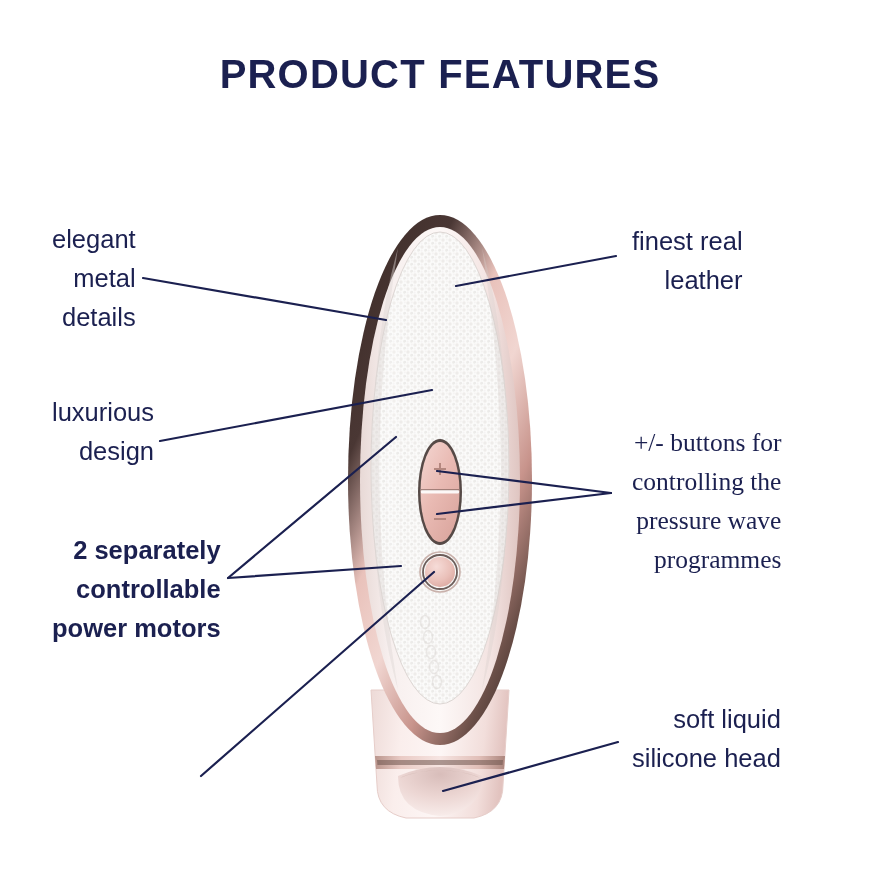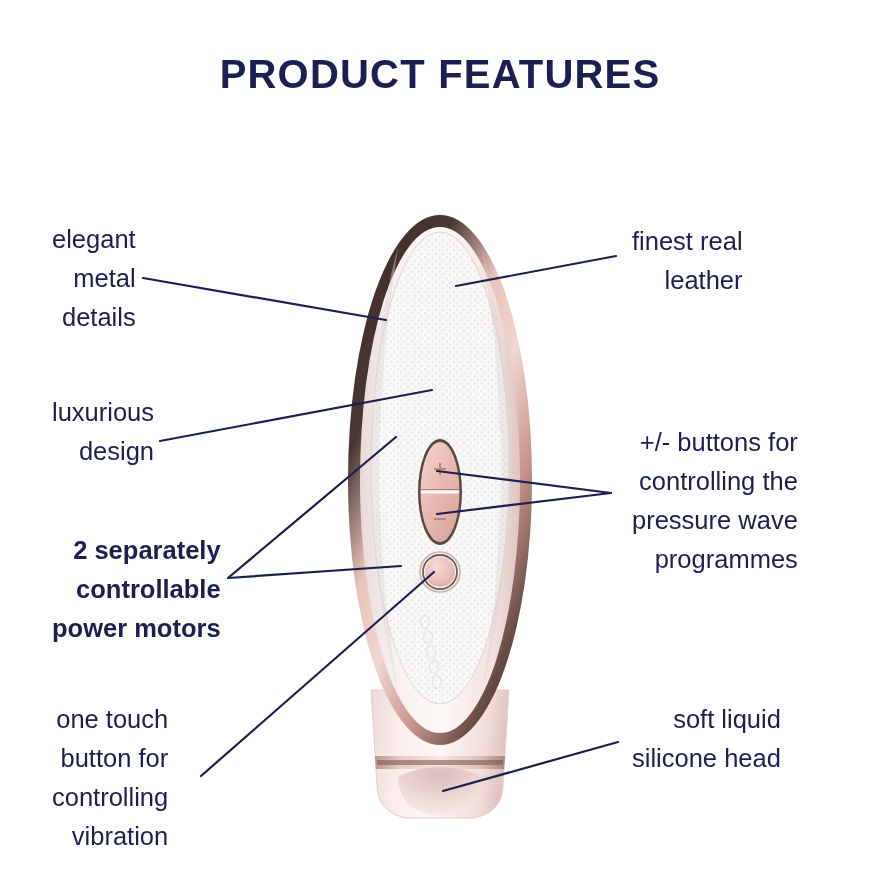--- a/index.html
+++ b/index.html
@@ -44,21 +44,21 @@
     font-weight: normal;
   }
   .callout.left  { text-align: right; }
   .callout.right { text-align: right; }
 
   #callout-elegant-metal-details { left: 52px;  top: 220px; }
   #callout-luxurious-design      { left: 52px;  top: 393px; }
   #callout-power-motors          { left: 52px;  top: 531px; font-weight: bold; }
   #callout-one-touch-button      { left: 52px;  top: 700px; }
   #callout-finest-leather        { left: 632px; top: 222px; }
-  #callout-plus-minus            { left: 632px; top: 423px; }
+  #callout-plus-minus            { left: 632px; top: 423px; font-family: Liberation Serif, serif; }
   #callout-silicone-head         { left: 632px; top: 700px; }
 
   
   #leader-lines, #product-svg {
     position: absolute;
     left: 0; top: 0;
     width: 880px;
     height: 880px;
   }
   #leader-lines { pointer-events: none; }
@@ -236,24 +236,20 @@
 metal
 details</div>
 
   <div class="callout left" id="callout-luxurious-design">luxurious
 design</div>
 
   <div class="callout left" id="callout-power-motors">2 separately
 controllable
 power motors</div>
 
-  <div class="callout left" id="callout-one-touch-button">one touch
-button for
-controlling
-vibration</div>
 
   <div class="callout right" id="callout-finest-leather">finest real
 leather</div>
 
   <div class="callout right" id="callout-plus-minus">+/- buttons for
 controlling the
 pressure wave
 programmes</div>
 
   <div class="callout right" id="callout-silicone-head">soft liquid

